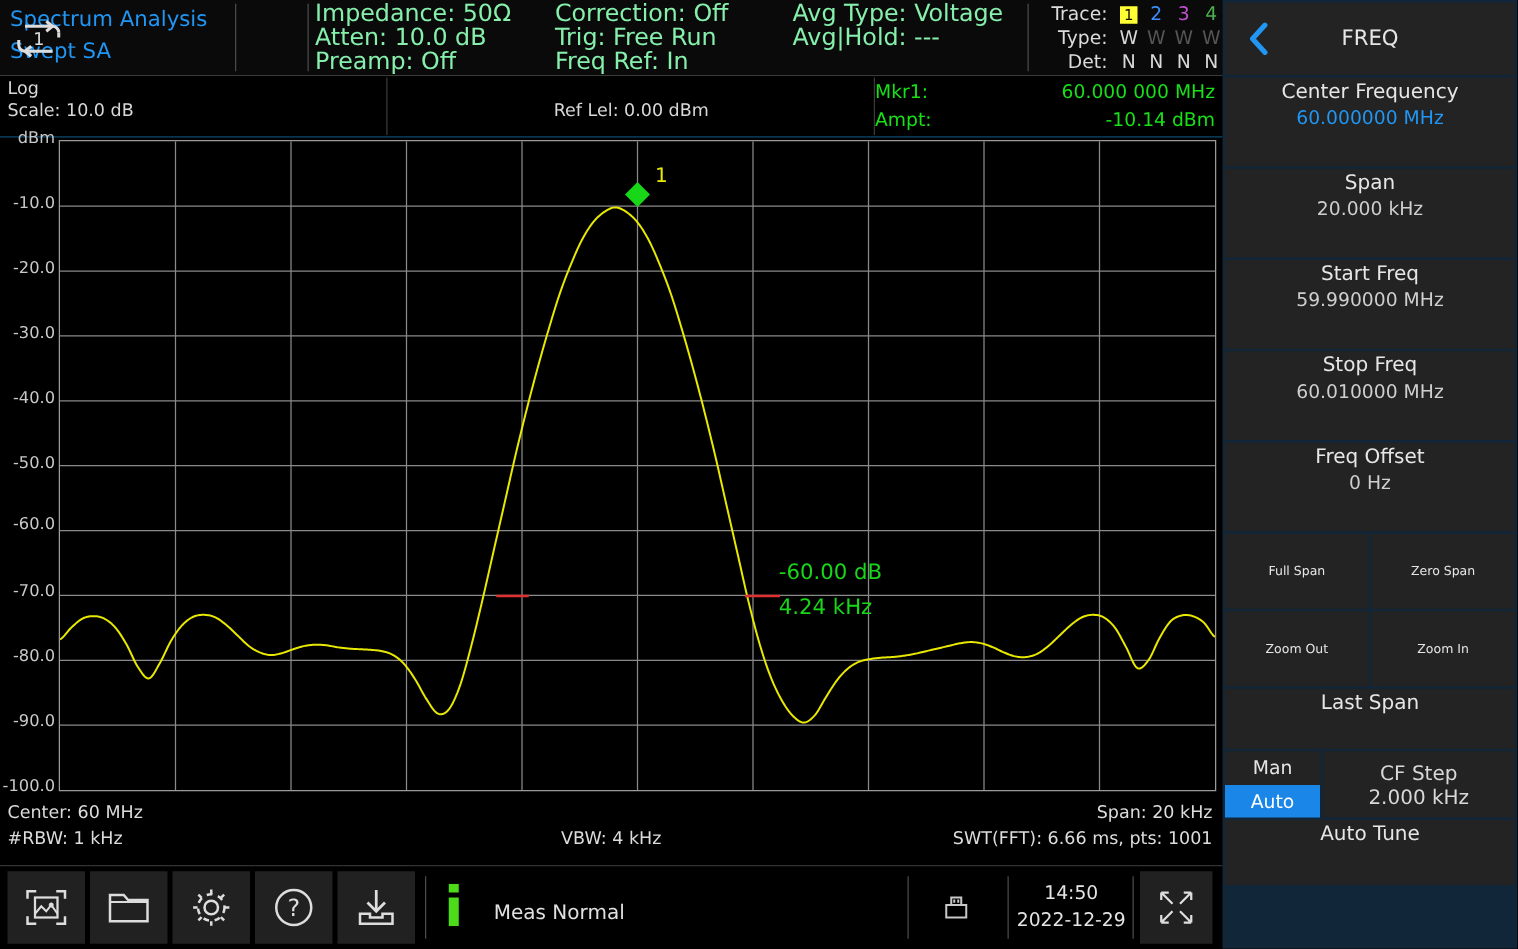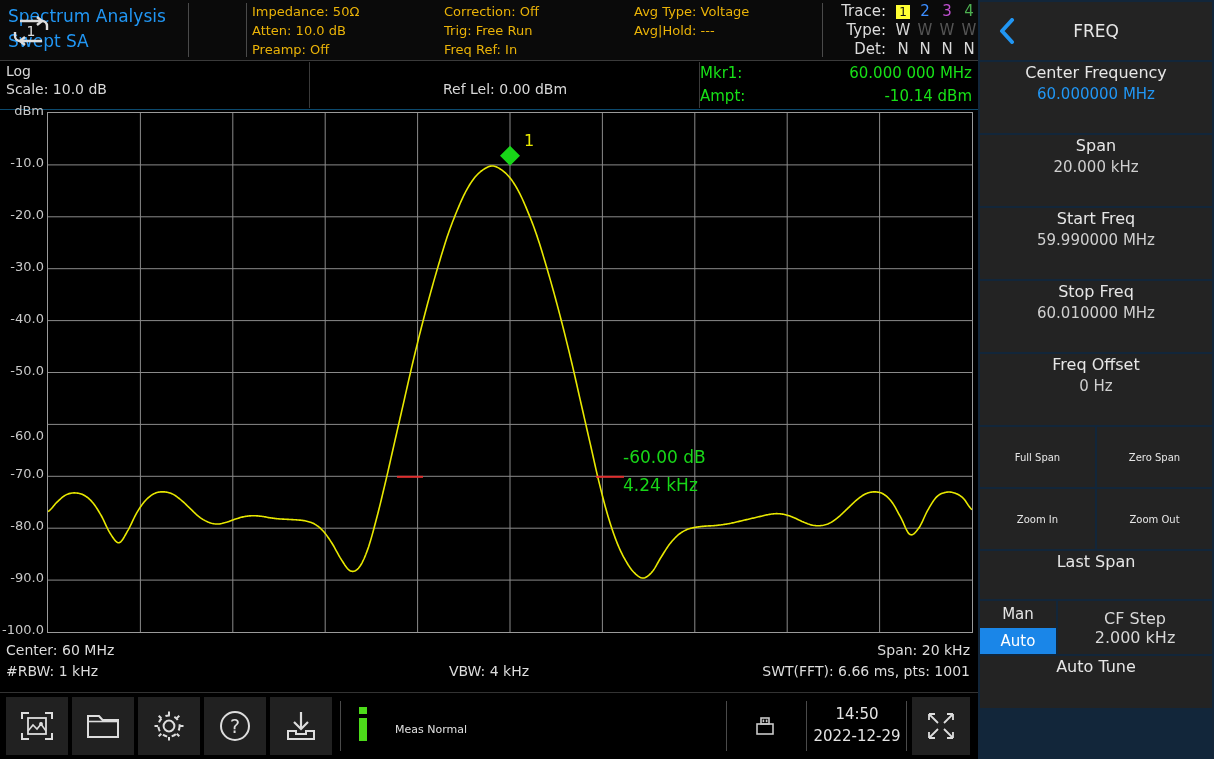--- a/index.html
+++ b/index.html
@@ -19,21 +19,21 @@
           border-bottom:1px solid #3a3a3a;}
   .hdr-cell{position:absolute;top:0;height:60px;}
   .hdr-div{position:absolute;top:3px;width:1px;height:54px;background:#4a4a4a;}
 
   #mode-title{left:8px;top:4px;width:180px;color:#2196f3;font-size:17px;line-height:25px;}
   #mode-title div{white-space:nowrap;}
 
   #sweep-icon-cell{left:196px;top:0;width:62px;height:60px;}
   #sweep-icon{position:absolute;left:8px;top:16px;}
 
-  .hdr-lines{font-size:13px;line-height:19px;color:#eab308;white-space:nowrap;}
+  .hdr-lines{font-size:19px;line-height:19px;color:#86efac;white-space:nowrap;}
   #hdr-col1{left:252px;top:2px;}
   #hdr-col2{left:444px;top:2px;}
   #hdr-col3{left:634px;top:2px;}
 
   
   #trace-block{position:absolute;left:830px;top:2px;font-size:15px;line-height:19px;}
   .trace-row{display:flex;align-items:center;height:19px;white-space:nowrap;}
   .trace-row .lbl{width:56px;text-align:right;color:#dcdcdc;margin-right:6px;}
   .trace-row .cel{width:22px;text-align:center;}
   .t-blue{color:#3c8eff;}
@@ -67,21 +67,21 @@
   .p-mid{position:absolute;left:0;width:978px;text-align:center;}
   .p-right{position:absolute;right:8px;}
 
   
   #toolbar{position:absolute;left:0;top:692px;width:978px;height:67px;background:#000;
            border-top:1px solid #333;}
   .tb-btn{position:absolute;top:4px;width:62px;height:58px;background:#212121;
           display:flex;align-items:center;justify-content:center;}
   .tb-sep{position:absolute;top:8px;width:1px;height:50px;background:#4a4a4a;}
   #status-info{position:absolute;left:357px;top:14px;display:flex;align-items:center;}
-  #status-text{margin-left:26px;font-size:11px;color:#e0e0e0;white-space:nowrap;margin-top:10px;}
+  #status-text{margin-left:26px;font-size:16px;color:#e0e0e0;white-space:nowrap;margin-top:10px;}
   #usb-cell{position:absolute;left:742px;top:10px;width:46px;height:46px;
             display:flex;align-items:center;justify-content:center;}
   #clock{position:absolute;left:812px;top:10px;width:90px;text-align:center;
          font-size:15px;line-height:22px;color:#e4e4e4;}
   #expand-btn{position:absolute;left:912px;top:4px;width:58px;height:58px;background:#212121;
               display:flex;align-items:center;justify-content:center;}
 
   
   #panel{position:absolute;left:978px;top:0;width:236px;height:759px;background:#12263a;}
   .pk{position:relative;background:#232323;margin:0 2px 2px 2px;
@@ -203,21 +203,21 @@
     </div>
 
     <div id="plotwrap">
       <div id="ylabels">
           <div class="ytick" style="top: -7px;">dBm</div>
           <div class="ytick" style="top: 44.9px;">-10.0</div>
           <div class="ytick" style="top: 96.8px;">-20.0</div>
           <div class="ytick" style="top: 148.7px;">-30.0</div>
           <div class="ytick" style="top: 200.6px;">-40.0</div>
           <div class="ytick" style="top: 252.5px;">-50.0</div>
-          <div class="ytick" style="top: 318px;">-60.0</div>
+          <div class="ytick" style="top: 302px;">-60.0</div>
           <div class="ytick" style="top: 356.3px;">-70.0</div>
           <div class="ytick" style="top: 408.2px;">-80.0</div>
           <div class="ytick" style="top: 460.1px;">-90.0</div>
           <div class="ytick" style="top: 512px;">-100.0</div>
         </div>
       <div id="plot">
         <svg id="plotsvg" width="924" height="519" viewBox="0 0 924 519">
             <line x1="92.4" y1="0" x2="92.4" y2="519" stroke="#8a8a8a" stroke-width="1"></line>
             <line x1="184.8" y1="0" x2="184.8" y2="519" stroke="#8a8a8a" stroke-width="1"></line>
             <line x1="277.2" y1="0" x2="277.2" y2="519" stroke="#8a8a8a" stroke-width="1"></line>
@@ -379,22 +379,22 @@
     <div class="pk pk-tall">
       <span class="k-title">Freq Offset</span>
       <span class="k-val">0 Hz</span>
     </div>
 
     <div class="pk-row">
       <div class="pk-half">Full Span</div>
       <div class="pk-half">Zero Span</div>
     </div>
     <div class="pk-row">
+      <div class="pk-half">Zoom Out</div>
       <div class="pk-half">Zoom In</div>
-      <div class="pk-half">Zoom Out</div>
     </div>
 
     <div class="pk pk-single">
       <span class="k-title">Last Span</span>
     </div>
 
     <div id="manauto-row">
       <div id="manauto">
         <div class="ma-btn">Man</div>
         <div class="ma-btn sel">Auto</div>

